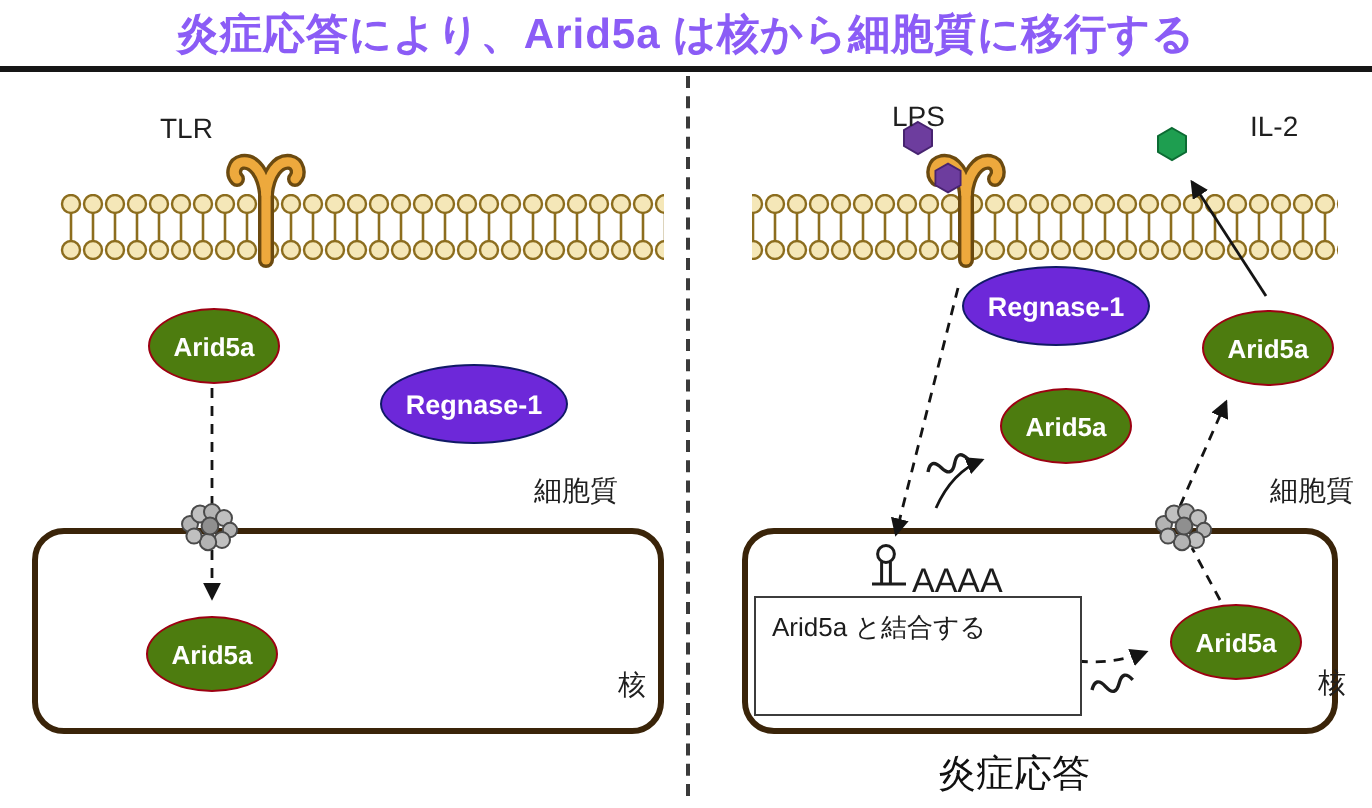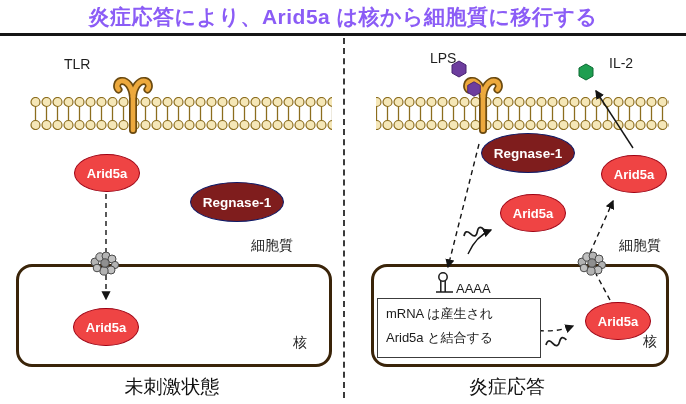--- a/index.html
+++ b/index.html
@@ -11,38 +11,38 @@
   .divider{left:343px;top:38px;height:360px;width:0;border-left:2px dashed #3a3a3a;z-index:2;}
   .nucleus{background:#fff;border:3.5px solid #3a2409;border-radius:16px;z-index:1;}
   .n-left{left:16px;top:264px;width:310px;height:97px;}
   .n-right{left:371px;top:264px;width:292px;height:97px;}
   svg.layer{left:0;top:0;z-index:2;}
   .dash{stroke:#141414;stroke-width:1.4;fill:none;stroke-dasharray:5 4;}
   .solid{stroke:#141414;stroke-width:1.4;fill:none;}
   .sq{stroke:#1c1c1c;stroke-width:1.7;fill:none;}
   .ellipse{display:flex;align-items:center;justify-content:center;border-radius:50%;
            color:#fff;font-weight:bold;z-index:3;text-align:center;}
-  .arid{background:#ef4444;border:1.5px solid #9d0012;font-size:13px;width:64px;height:36px;}
-  .regnase{background:#7f1d1d;border:1.5px solid #101a66;font-size:13.5px;width:92px;height:38px;}
+  .arid{background:#4d7c0f;border:1.5px solid #9d0012;font-size:13px;width:64px;height:36px;}
+  .regnase{background:#6d28d9;border:1.5px solid #101a66;font-size:13.5px;width:92px;height:38px;}
   .e-arid-l-cyto{left:74px;top:154px;}
   .e-regnase-l{left:190px;top:182px;}
   .e-arid-l-nuc{left:73px;top:308px;}
   .e-regnase-r{left:481px;top:133px;}
   .e-arid-r-top{left:601px;top:155px;}
   .e-arid-r-mid{left:500px;top:194px;}
   .e-arid-r-nuc{left:585px;top:302px;}
-  .lbl{font-size:14px;color:#1f1f1f;z-index:3;white-space:nowrap;}
+  .lbl{font-size:14px;color:#1f1f1f;z-index:3;white-space:nowrap;margin-left:16px;}
   .tlr{left:64px;top:56px;}
   .lps{left:430px;top:50px;}
   .il6{left:609px;top:55px;}
   .cy-l{left:251px;top:237px;}
   .cy-r{left:619px;top:237px;}
   .nu-l{left:293px;top:334px;}
   .nu-r{left:643px;top:333px;}
-  .aaaa{left:456px;top:281px;font-size:13px;z-index:3;}
+  .aaaa{left:456px;top:281px;font-size:17px;z-index:3;}
   .note{left:377px;top:298px;width:146px;height:52px;border:1.5px solid #3c3c3c;background:#fff;
         z-index:3;padding:3px 8px;font-size:13px;line-height:24px;color:#1c1c1c;white-space:nowrap;}
   .caption{top:374px;text-align:center;font-size:19px;font-weight:500;color:#111;z-index:3;}
   .cap-l{left:0;width:344px;}
   .cap-r{left:336px;width:342px;}
 </style>
 </head>
 <body>
 
 <div class="stage">
@@ -122,30 +122,28 @@
       <line x1="436" y1="292" x2="453" y2="292"></line>
     </g>
   </svg>
 
   <div class="abs lbl tlr">TLR</div>
   <div class="abs ellipse arid e-arid-l-cyto">Arid5a</div>
   <div class="abs ellipse regnase e-regnase-l">Regnase-1</div>
   <div class="abs lbl cy-l">細胞質</div>
   <div class="abs ellipse arid e-arid-l-nuc">Arid5a</div>
   <div class="abs lbl nu-l">核</div>
-  <div class="abs caption cap-l">未刺激状態</div>
 
   <div class="abs lbl lps">LPS</div>
   <div class="abs lbl il6">IL-2</div>
   <div class="abs ellipse regnase e-regnase-r">Regnase-1</div>
   <div class="abs ellipse arid e-arid-r-top">Arid5a</div>
   <div class="abs ellipse arid e-arid-r-mid">Arid5a</div>
   <div class="abs lbl cy-r">細胞質</div>
   <div class="abs aaaa">AAAA</div>
   <div class="abs note">
-    <div>mRNA は産生され</div>
     <div>Arid5a と結合する</div>
   </div>
   <div class="abs ellipse arid e-arid-r-nuc">Arid5a</div>
   <div class="abs lbl nu-r">核</div>
   <div class="abs caption cap-r">炎症応答</div>
 
 </div>
 
 </body></html>

